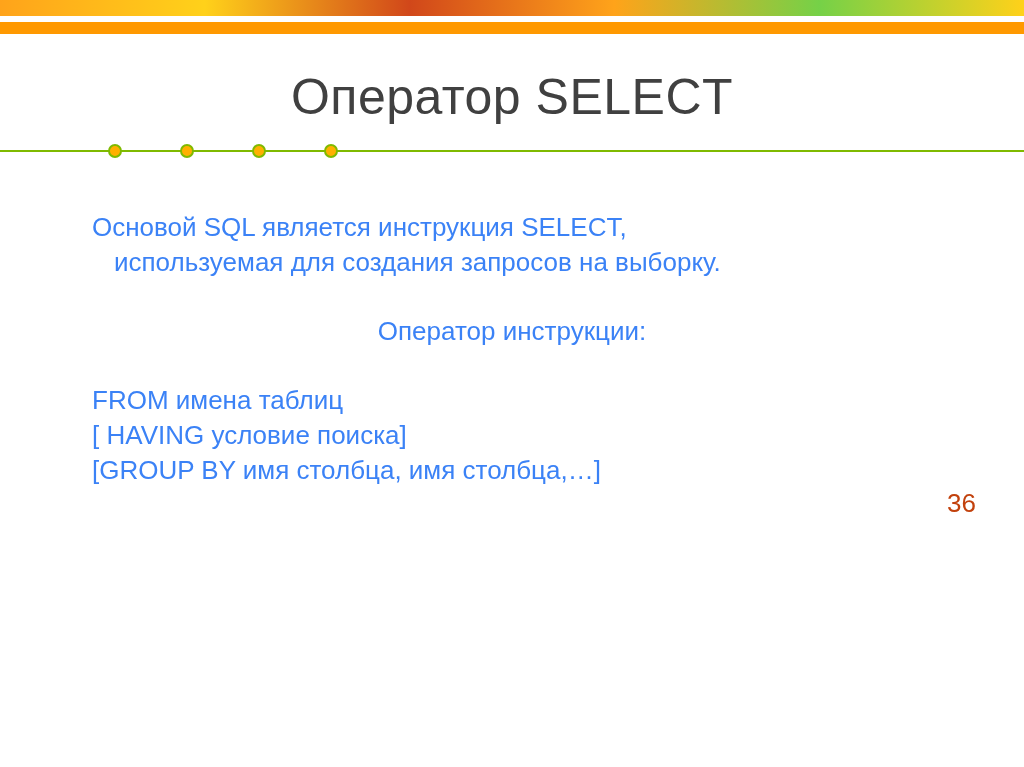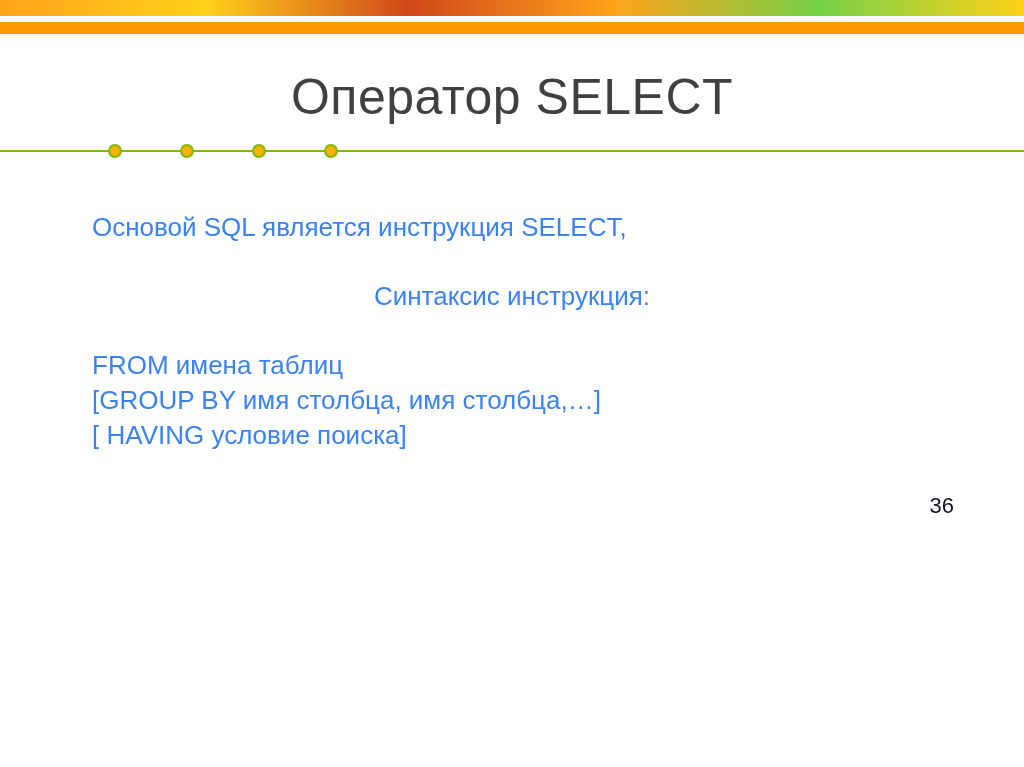--- a/index.html
+++ b/index.html
@@ -14,21 +14,21 @@
   .dot { position: absolute; width: 14px; height: 14px; border-radius: 50%; background: #ffb000; border: 2px solid #7fba00; top: 0; }
   .dot.d1 { left: 108px; }
   .dot.d2 { left: 180px; }
   .dot.d3 { left: 252px; }
   .dot.d4 { left: 324px; }
   .body-text { margin: 52px 92px 0 92px; color: #3b82f6; font-size: 26px; line-height: 1.34; font-family: "Tahoma", "Verdana", sans-serif; }
   .body-text p { margin-bottom: 0; }
   .indent-block { padding-left: 22px; text-indent: -22px; }
   .center-line { text-align: center; }
   .spacer { height: 34px; }
-  .page-num { position: absolute; right: 70px; bottom: 22px; font-size: 22px; color: #0f172a; font-family: "Tahoma", sans-serif; }
+  .page-num { position: absolute; right: 48px; bottom: 22px; font-size: 26px; color: #c2410c; font-family: "Tahoma", sans-serif; }
 </style>
 </head>
 <body>
 
 <div class="slide">
   <div class="top-bar"></div>
   <div class="orange-bar"></div>
 
   <div class="title-area">
     <div class="title">Оператор SELECT</div>
@@ -38,28 +38,29 @@
     <div class="green-line"></div>
     <div class="dot d1"></div>
     <div class="dot d2"></div>
     <div class="dot d3"></div>
     <div class="dot d4"></div>
   </div>
 
   <div class="body-text">
     <p class="indent-block">
       <span>Основой SQL является инструкция SELECT,</span><br>
+      <span>используемая для создания запросов на выборку.</span>
     </p>
 
     <div class="spacer"></div>
 
-    <p class="center-line">Синтаксис инструкция:</p>
+    <p class="center-line">Оператор инструкции:</p>
 
     <p class="indent-block">
       <br>
     </p>
     <p>FROM имена таблиц</p>
+    <p>[ HAVING условие поиска]</p>
     <p>[GROUP BY имя столбца, имя столбца,…]</p>
-    <p>[ HAVING условие поиска]</p>
   </div>
 
   <div class="page-num">36</div>
 </div>
 
 </body></html>

